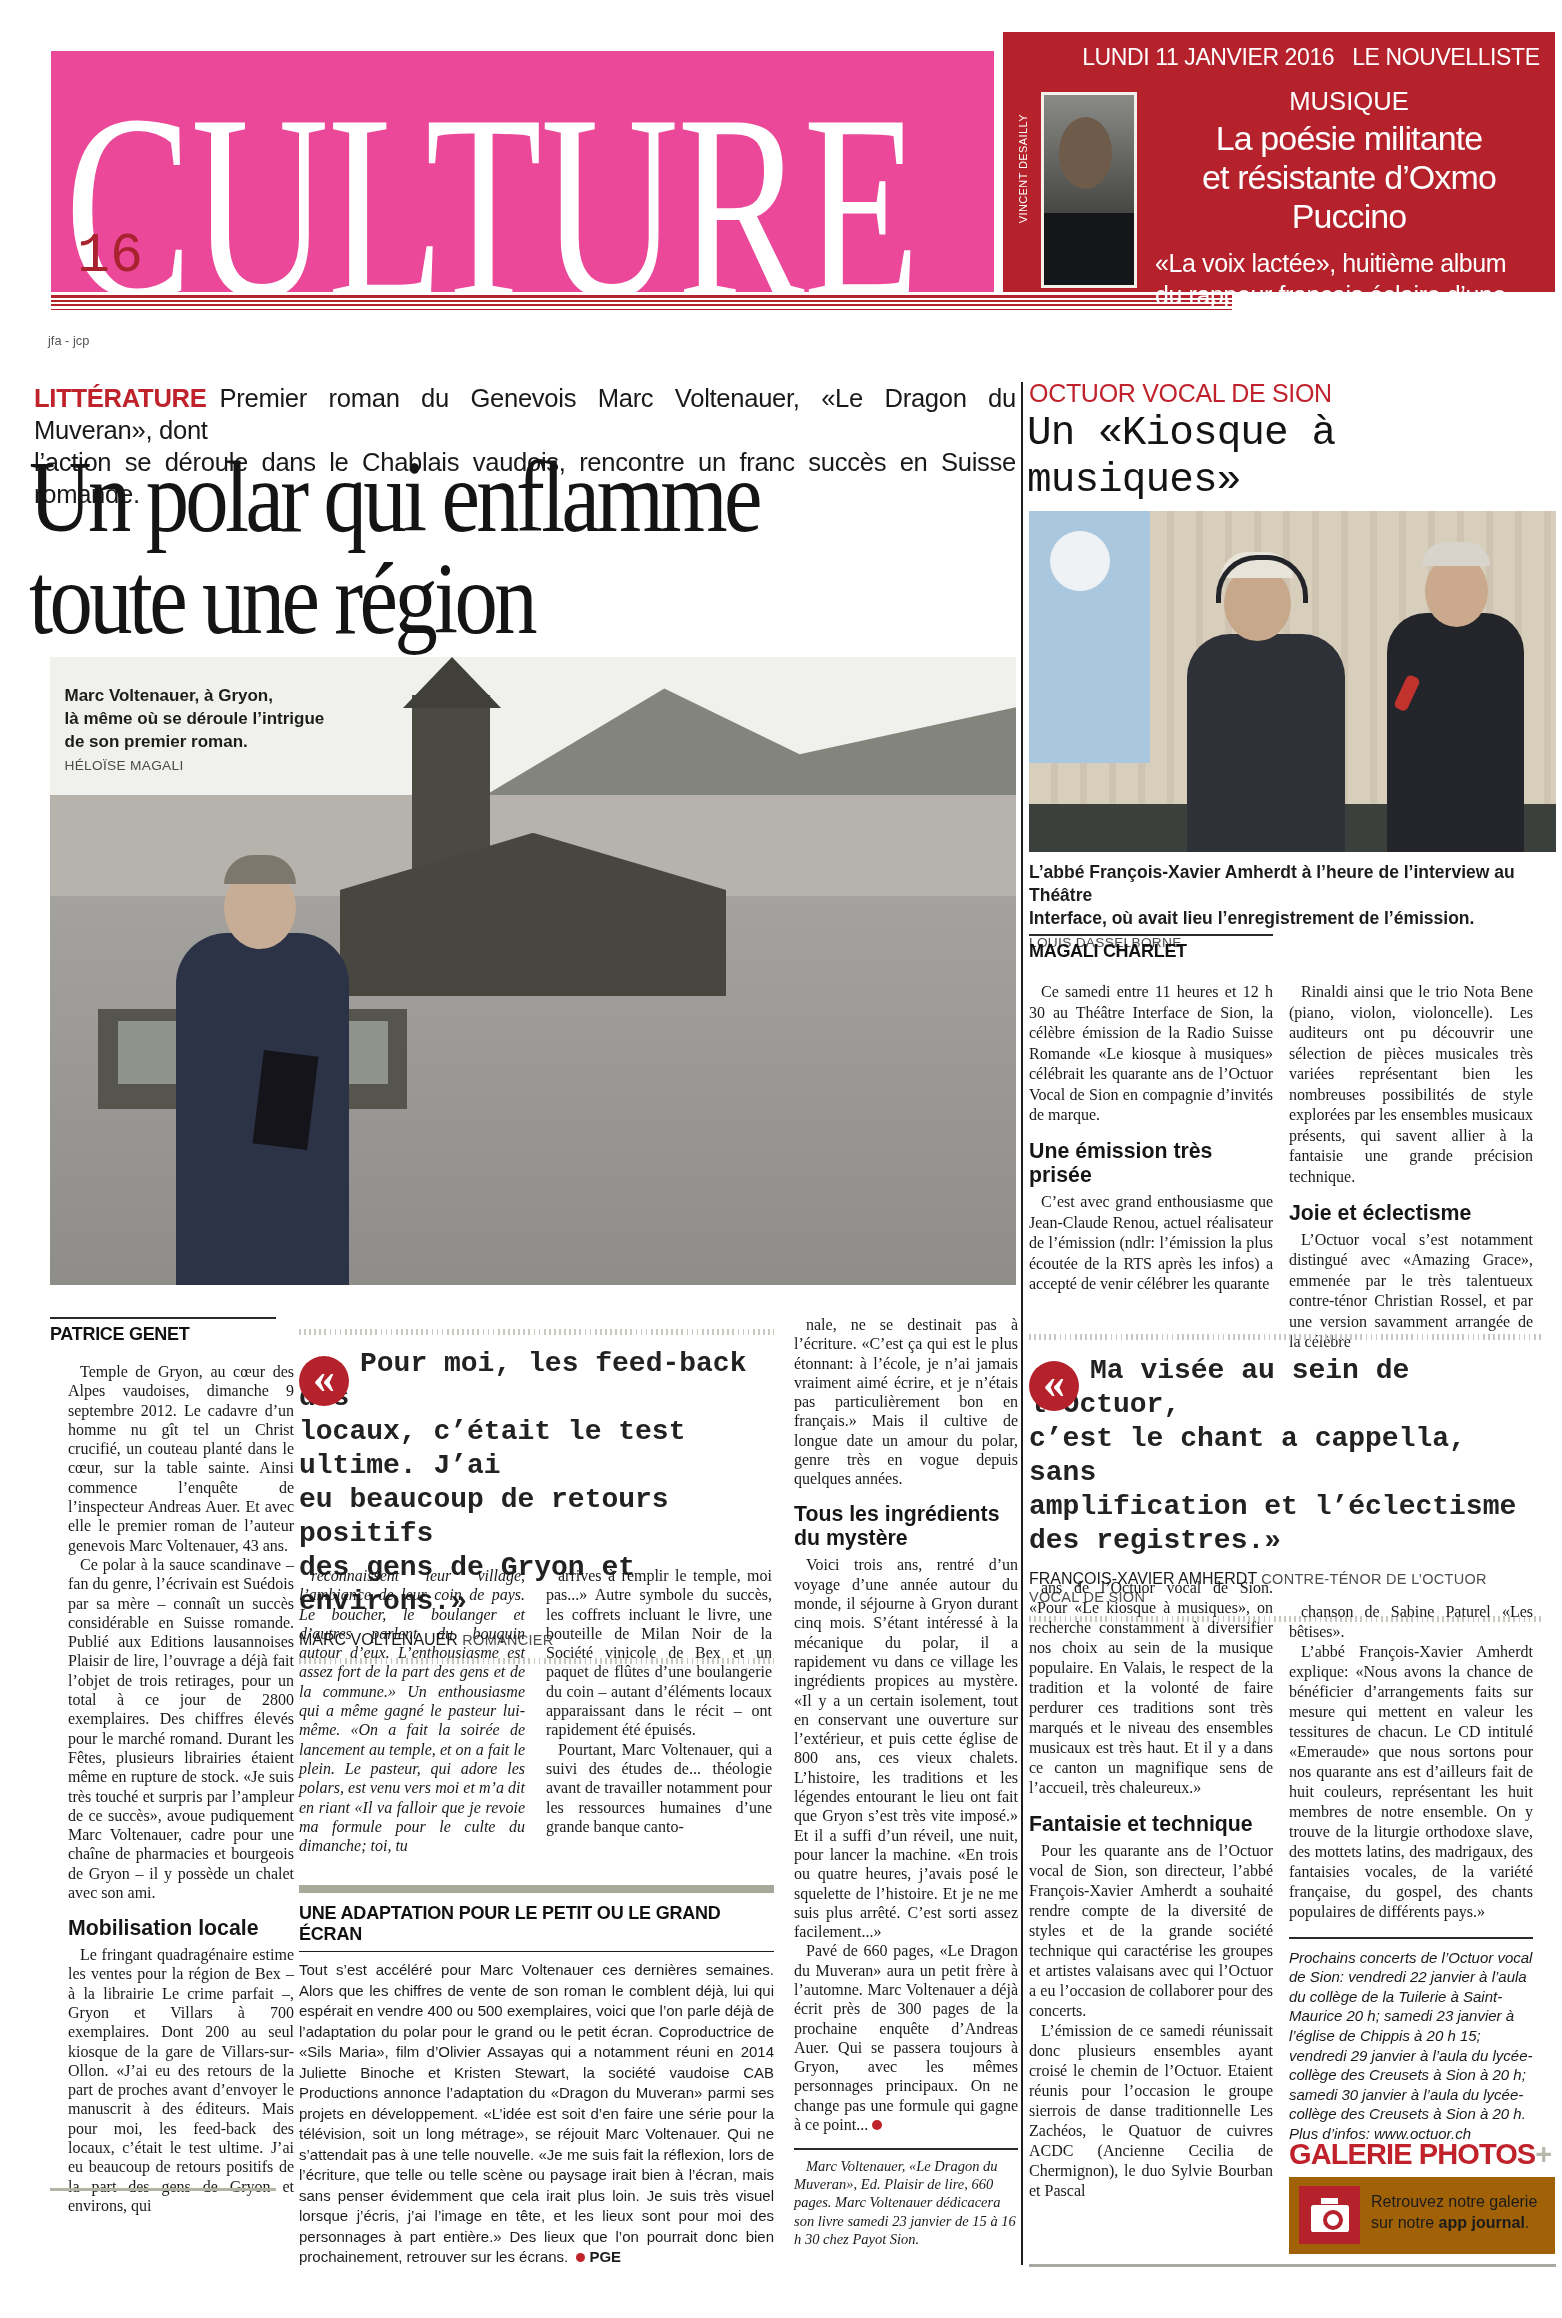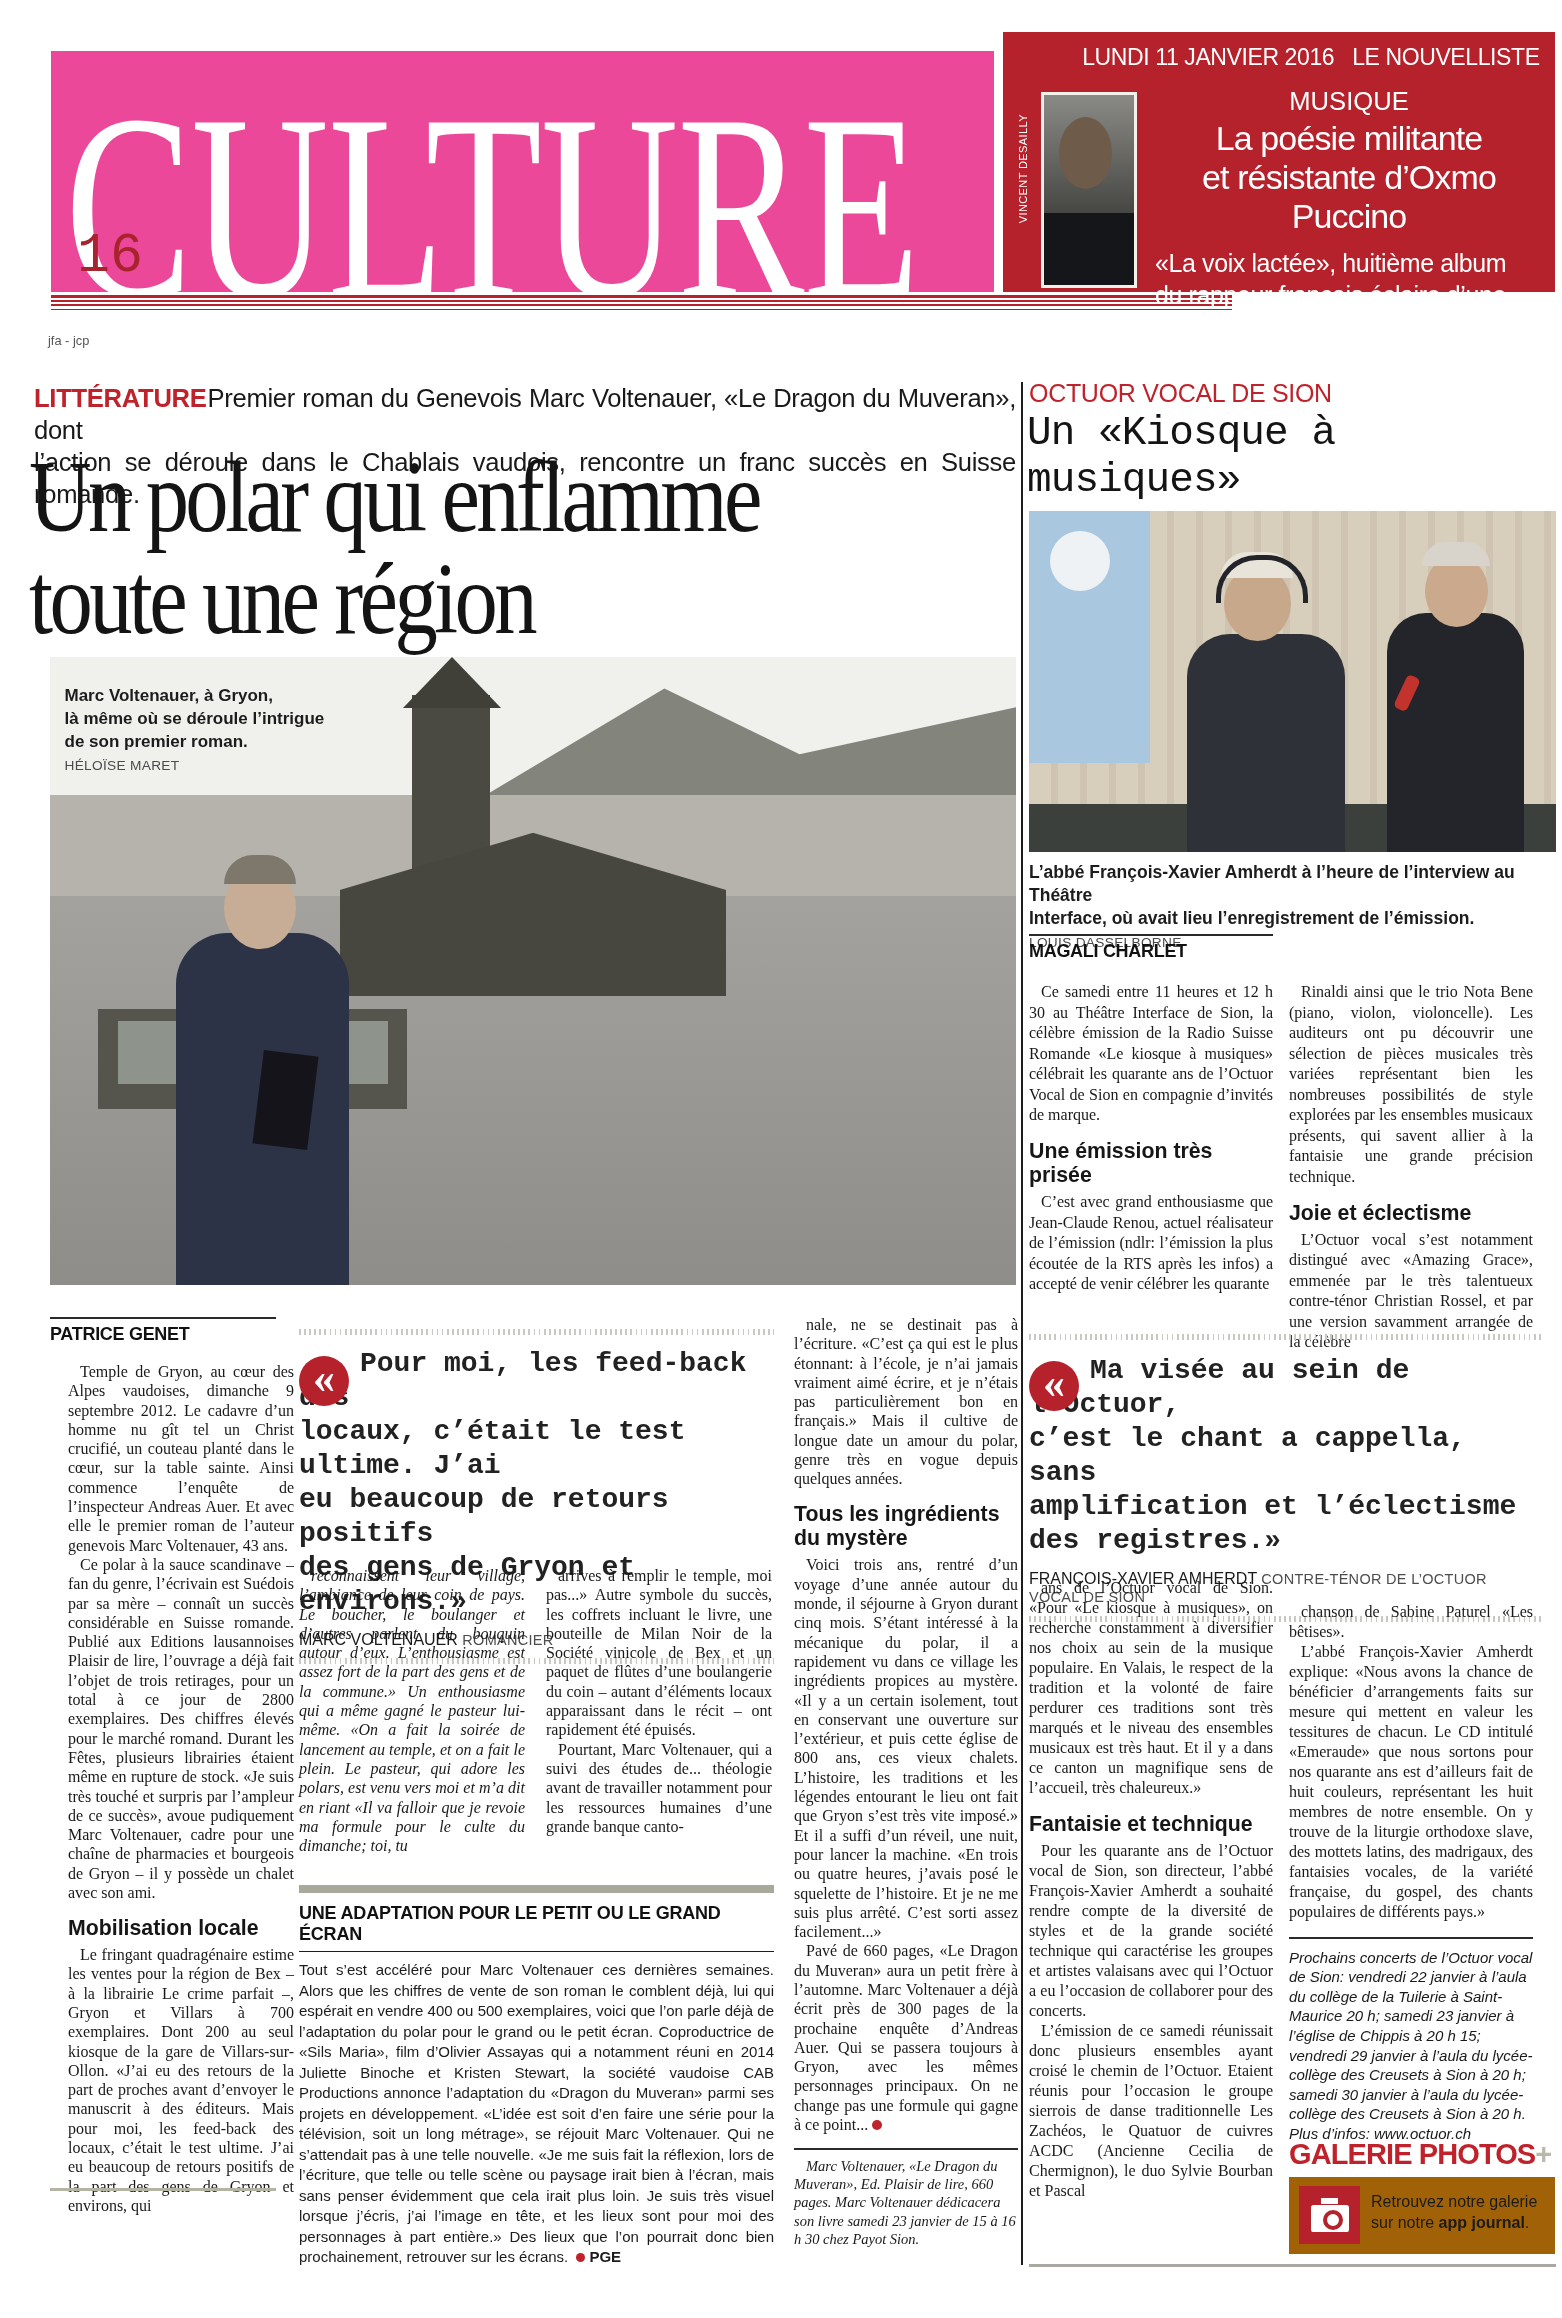--- a/index.html
+++ b/index.html
@@ -105,21 +105,21 @@
       <div class="sans b w" style="font-size:25.6px;">MUSIQUE</div>
       <div class="sans b w prel" style="font-size:34px;line-height:39px;margin-top:3.4px;letter-spacing:-0.9px;">La poésie militante
 et résistante d’Oxmo Puccino</div>
       <div class="sans w prel" style="font-size:25px;line-height:32px;margin-top:10.2px;letter-spacing:-0.4px;">«La voix lactée», huitième album
 du rappeur français éclaire d’une façon
 inédite son écriture sublime</div>
       <div class="sans b w abs" style="right:0;bottom:1.7px;font-size:25px;">PAGE 17</div>
     </div>
   </div>
 
-  <p class="abs sans j prel" id="lead-par" style="margin:0;"><b class="red" style="margin-right:1px;">LITTÉRATURE</b><span>Premier roman du Genevois Marc Voltenauer, «Le Dragon du Muveran», dont
+  <p class="abs sans j prel" id="lead-par" style="margin:0;"><b class="red" style="margin-right:13px;">LITTÉRATURE</b><span>Premier roman du Genevois Marc Voltenauer, «Le Dragon du Muveran», dont
 l’action se déroule dans le Chablais vaudois, rencontre un franc succès en Suisse romande.</span></p>
   <div class="abs headline-line" style="top:446px;">Un polar qui enflamme</div>
   <div class="abs headline-line" style="top:548px;">toute une région</div>
 
   <div class="abs" id="photo-main">
     <div class="scene" style="left:0;top:0;width:100%;height:26%;background:#f0f0ed;"></div>
     <div class="scene" style="left:44%;top:2%;width:56%;height:30%;background:#83857c;clip-path:polygon(0 70%,35% 10%,60% 45%,100% 20%,100% 100%,0 100%);"></div>
     <div class="scene" style="left:0;top:22%;width:100%;height:18%;background:#b5b3ab;"></div>
     <div class="scene" style="left:0;top:38%;width:100%;height:62%;background:linear-gradient(#a3a29e,#8e8d89);"></div>
     <div class="scene" style="left:37.5%;top:6%;width:8%;height:32%;background:#4a4942;"></div>
@@ -127,21 +127,21 @@
     <div class="scene" style="left:30%;top:28%;width:40%;height:26%;background:#47463f;clip-path:polygon(0 35%,50% 0,100% 35%,100% 100%,0 100%);"></div>
     <div class="scene" style="left:5%;top:56%;width:32%;height:16%;background:#55544d;"></div>
     <div class="scene" style="left:7%;top:58%;width:28%;height:10%;background:#8e938b;"></div>
     <div class="scene" style="left:13%;top:44%;width:18%;height:60%;border-radius:51px 51px 0 0;background:#2c3347;"></div>
     <div class="scene" style="left:18%;top:33.5%;width:72px;height:82px;border-radius:50%;background:#c7ad96;"></div>
     <div class="scene" style="left:18%;top:31.5%;width:72px;height:29px;border-radius:34px 34px 0 0;background:#7e776b;"></div>
     <div class="scene" style="left:21.5%;top:63%;width:55px;height:94px;background:#14141a;transform:rotate(7deg);"></div>
     <div class="scene capt prel" style="left:14.5px;top:27px;"><span>Marc Voltenauer, à Gryon,
 là même où se déroule l’intrigue
 de son premier roman.</span>
-      <span class="credit">HÉLOÏSE MARET</span></div>
+      <span class="credit">HÉLOÏSE MAGALI</span></div>
   </div>
 
   <div class="abs vdiv" style="left:1021px;top:382px;height:1883px;"></div>
 
   <div class="abs sans b red" style="left:1029px;top:379px;font-size:25px;letter-spacing:-0.3px;">OCTUOR VOCAL DE SION</div>
   <div class="abs serif" style="left:1027px;top:410px;font-size:41px;line-height:47px;letter-spacing:-0.9px;color:#141414;">
     <div>Un «Kiosque à musiques»</div>
   </div>
 
   <div class="abs" id="photo-right">

